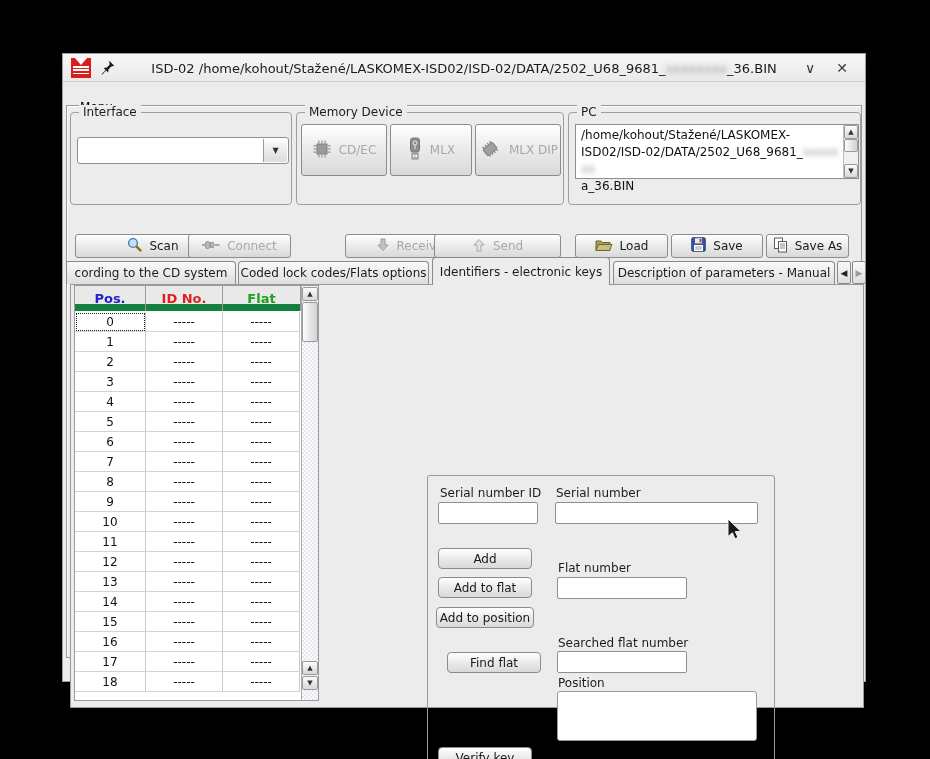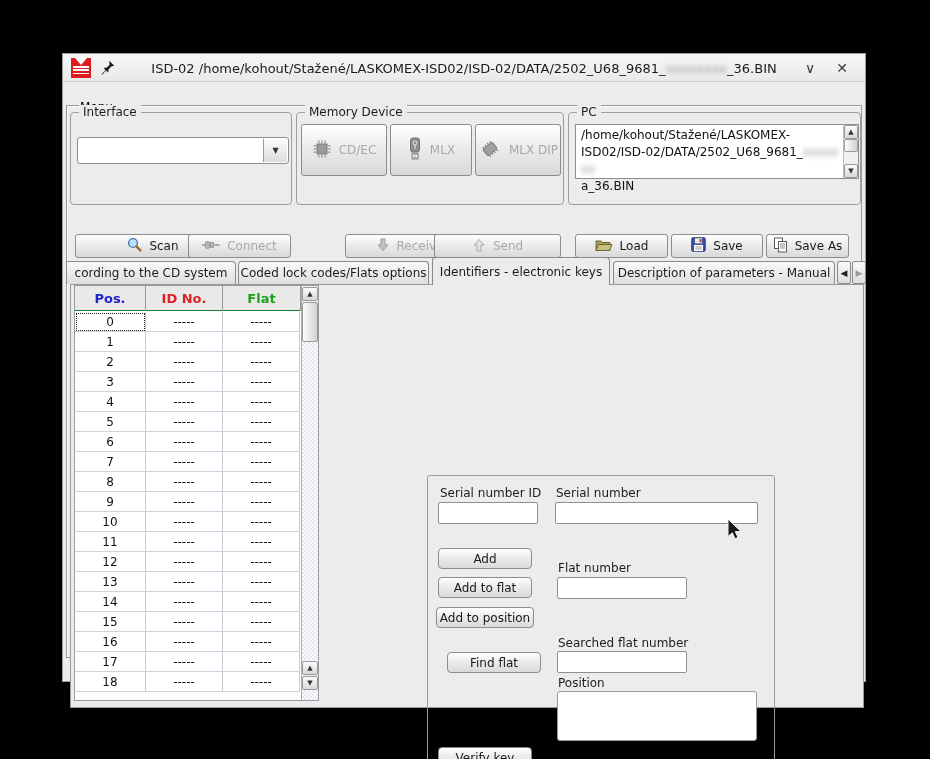--- a/index.html
+++ b/index.html
@@ -84,21 +84,21 @@
   .tab-arrow.right{left:785px;color:#9a9a9a;}
 
   
   .content{position:absolute;left:3px;top:178px;width:794px;height:424px;background:#ececec;
       border:1px solid #9a9a9a;z-index:4;}
 
   
   .grid{position:absolute;left:3px;top:0px;width:245px;height:416px;background:#fff;
       border:1px solid #9a9aa6;}
   .grid-header{position:absolute;left:0;top:0;height:25px;width:226px;background:#e9e9e9;
-      border-bottom:1px solid #15803d;display:flex;}
+      border-bottom:7px solid #15803d;display:flex;}
   .gh-cell{height:25px;display:flex;align-items:center;justify-content:center;font-size:13px;
       font-weight:bold;border-right:1px solid #9a9a9a;}
   .grid-body{position:absolute;left:0;top:26px;width:226px;}
   .grow{display:flex;height:20px;}
   .gcell{display:flex;align-items:center;justify-content:center;font-size:12px;color:#111;
       border-right:1px solid #c9c9d6;border-bottom:1px solid #d2d2de;background:#fff;}
   .c-pos{width:71px;} .c-id{width:77px;} .c-flat{width:77px;}
   .gh-cell.c-pos{width:71px;} .gh-cell.c-id{width:77px;} .gh-cell.c-flat{width:78px;}
   .focus-cell{outline:1px dotted #222;outline-offset:-2px;}
   .grid-vsb{position:absolute;right:0;top:0;bottom:0;width:17px;border-left:1px solid #aaa;

